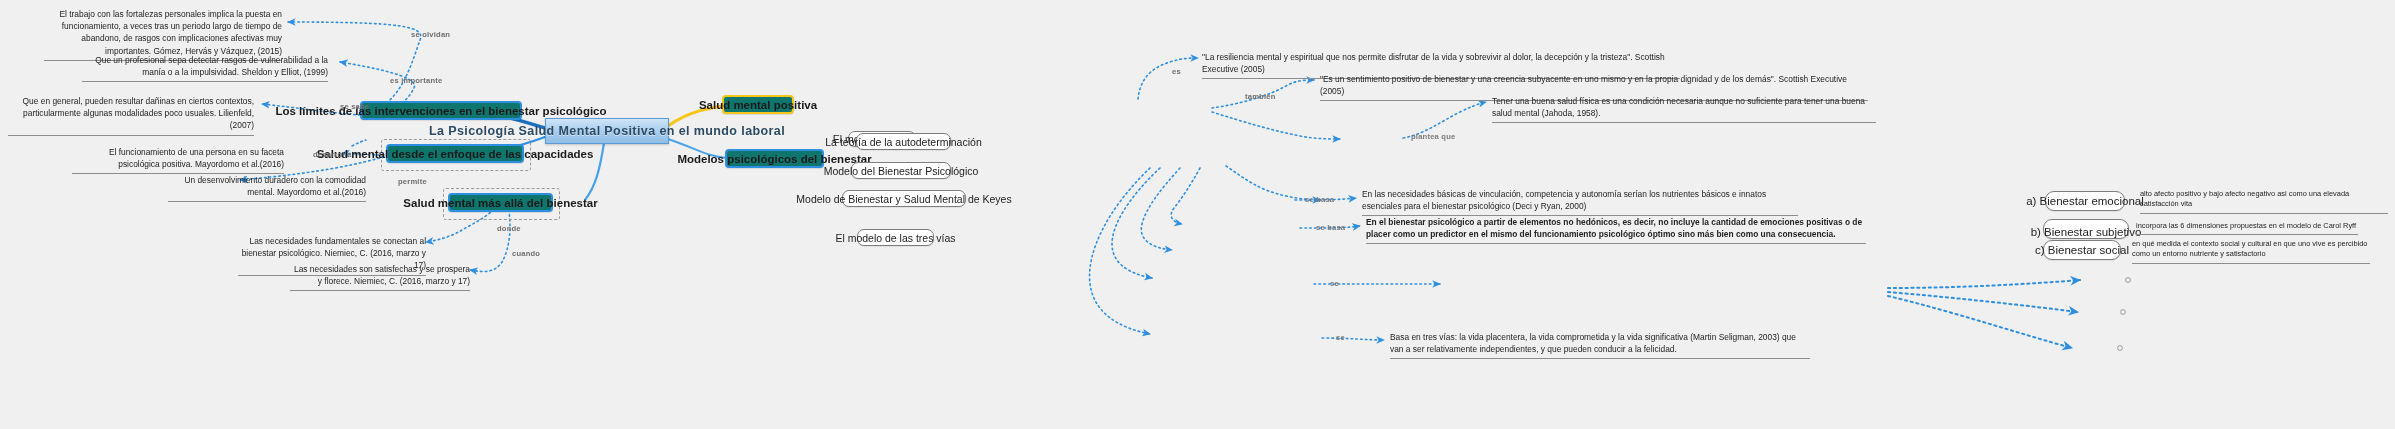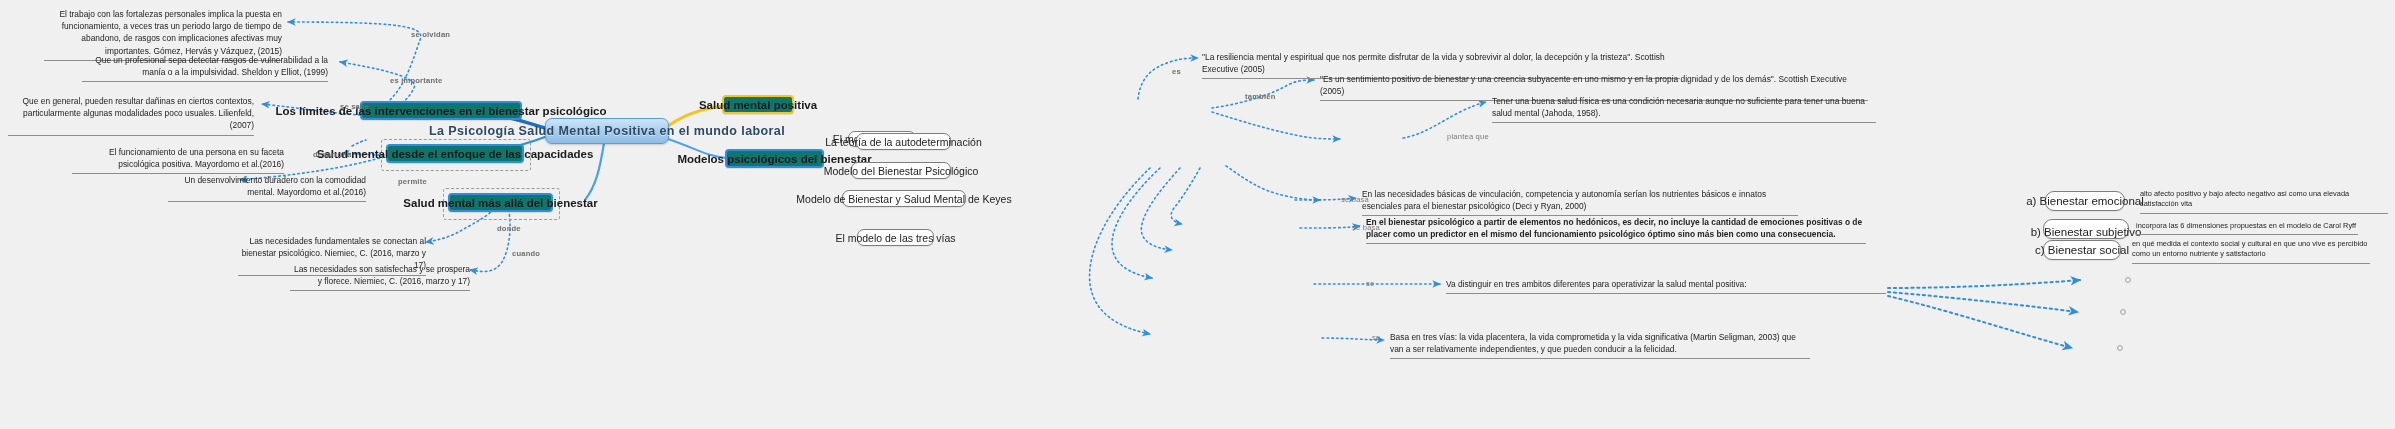--- a/index.html
+++ b/index.html
@@ -10,21 +10,21 @@
     width:2395px;height:429px;overflow:hidden;position:relative;
   }
   #canvas{position:relative;width:2395px;height:429px;}
   svg#wires{position:absolute;left:0;top:0;width:2395px;height:429px;pointer-events:none;}
 
   
   .node{position:absolute;box-sizing:border-box;}
 
   .center-node{
     background:linear-gradient(to bottom,#cfe4f7 0%,#a9cdee 50%,#8fbde6 100%);
-    border:1px solid #5a9bd5;border-radius:7px;
+    border:1px solid #5a9bd5;border-radius:0;
     color:#2b4a63;font-weight:bold;font-size:12.5px;letter-spacing:.4px;
     display:flex;align-items:center;justify-content:center;
     text-shadow:0 1px 0 rgba(255,255,255,.55);
     box-shadow:0 1px 2px rgba(0,0,0,.18);
     padding:0 10px;white-space:nowrap;
   }
 
   .main-node{
     background:#0f766e;border:2px solid #2e8fe0;border-radius:4px;
     color:#1a1a1a;font-weight:bold;font-size:11.5px;
@@ -59,21 +59,21 @@
   }
   .note.right{text-align:left;}
   .note.lefty{text-align:right;}
   .note.tiny{font-size:7.4px;line-height:1.4;}
 
   
   .linklabel{
     position:absolute;font-size:7.6px;color:#6e6e6e;font-weight:bold;
     white-space:nowrap;letter-spacing:.2px;
   }
-  .linklabel.plain{font-weight:normal;color:#7a7a7a;margin-left:36px;}
+  .linklabel.plain{font-weight:bold;color:#7a7a7a;}
 </style>
 </head>
 <body>
 
 <div id="canvas">
 
   <svg id="wires" viewBox="0 0 2395 429">
     <defs>
       <marker id="ar" viewBox="0 0 10 10" refX="8" refY="5" markerWidth="6" markerHeight="6" orient="auto-start-reverse">
         <path d="M0,1 L9,5 L0,9 L2.4,5 z" fill="#2e8fe0"></path>
@@ -267,24 +267,20 @@
   <div class="note right" style="left:1362px;top:188px;width:436px;">
     <div>En las necesidades básicas de vinculación, competencia y autonomía serían los nutrientes básicos e innatos esenciales para el bienestar psicológico (Deci y Ryan, 2000)</div>
     <div class="rule"></div>
   </div>
 
   <div class="note right" style="left:1366px;top:216px;width:500px;font-weight:bold;">
     <div>En el bienestar psicológico a partir de elementos no hedónicos, es decir, no incluye la cantidad de emociones positivas o de placer como un predictor en el mismo del funcionamiento psicológico óptimo sino más bien como una consecuencia.</div>
     <div class="rule"></div>
   </div>
 
-  <div class="note right" style="left:1446px;top:278px;width:440px;">
-    <div>Va distinguir en tres ambitos diferentes  para operativizar la salud mental positiva:</div>
-    <div class="rule"></div>
-  </div>
 
   <div class="note right" style="left:1390px;top:331px;width:420px;">
     <div>Basa en tres vías: la vida placentera, la vida comprometida y la vida significativa (Martin Seligman, 2003) que van a ser relativamente independientes, y  que pueden conducir a la felicidad.</div>
     <div class="rule"></div>
   </div>
 
   <div class="note right tiny" style="left:2140px;top:189px;width:248px;">
     <div>alto afecto positivo y bajo afecto negativo asi como una elevada satisfacción vita</div>
     <div class="rule thin"></div>
   </div>

